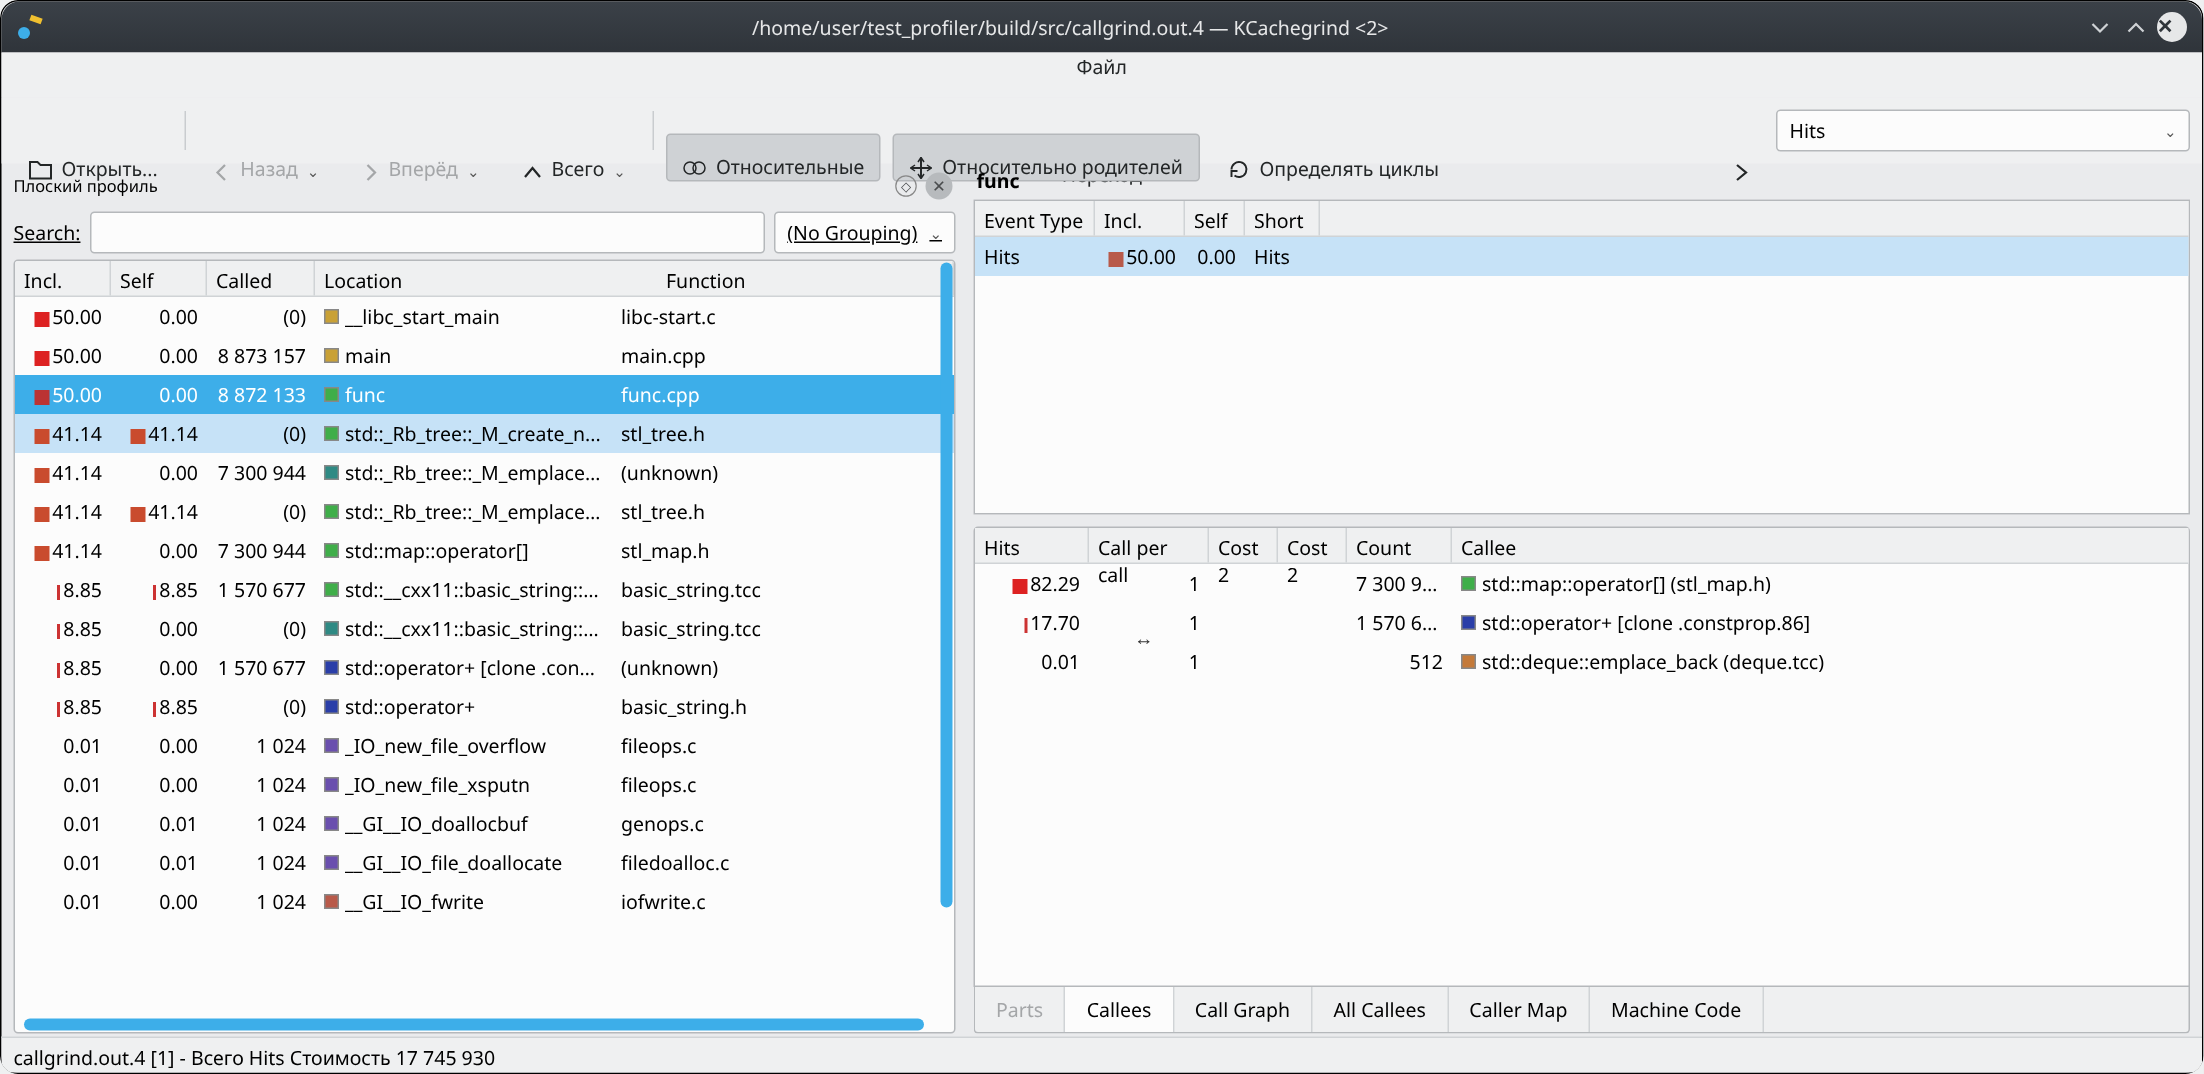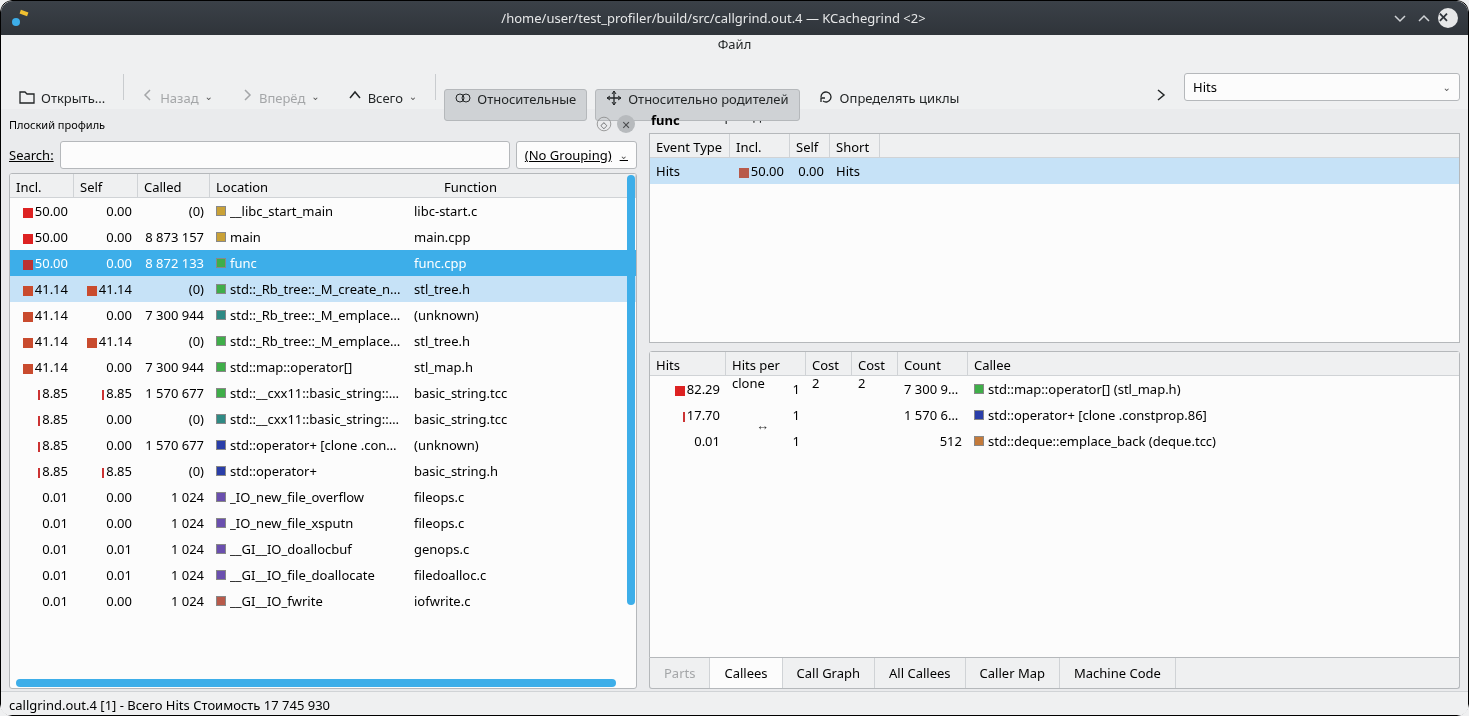--- a/index.html
+++ b/index.html
@@ -6,21 +6,21 @@
 body { background: #eff0f1; width: 1469px; height: 716px; overflow: hidden; border-radius: 12px; }
 .window { border: 1px solid #000; border-radius: 12px; width: 1469px; height: 716px; display: flex; flex-direction: column; background: #eaebed; }
 .titlebar { height: 34px; background: linear-gradient(#3b4148,#2f343a); color: #e6e7e8; display: flex; align-items: center; padding: 0 8px; border-top-left-radius: 12px; border-top-right-radius: 12px; }
 .titlebar .icon { width: 22px; height: 22px; margin-right: 8px; display:flex; align-items:center; justify-content:center;}
 .titlebar .title { flex: 1; text-align: center; font-size: 13px; }
 .titlebar .wbtn { width: 24px; height: 24px; display:flex; align-items:center; justify-content:center; color:#cfd2d5; }
 .titlebar .close { background:#e6e7e8; color:#2f343a; border-radius:50%; width:20px; height:20px; font-weight:bold;}
 .menubar { height: 30px; display: flex; align-items: center; padding: 0 10px; gap: 18px; background:#eff0f1;flex-direction:column;}
 .menubar span { color:#232627; }
 .toolbar { height: 44px; display: flex; align-items:center; padding: 0 8px; gap: 8px; background:#eff0f1;}
-.tbtn { display:flex; align-items:flex-start; height:32px; padding:0 10px; border-radius:3px; gap:6px; color:#232627;margin-top:36px;}
+.tbtn { display:flex; align-items:flex-end; height:32px; padding:0 10px; border-radius:3px; gap:6px; color:#232627;margin-top:36px;}
 .tbtn.disabled { color:#a4a6a8; }
 .tbtn.toggled { background:#cfd2d5; border:1px solid #b5b8bb;}
 .sep { width:1px; height:26px; background:#c9cccf; }
 .spacer { flex:1; }
 .combo { height:28px; border:1px solid #b5b8bb; border-radius:3px; background:#fcfcfc; display:flex; align-items:center; padding:0 8px; gap:8px;}
 .content { flex:1; display:flex; padding:2px 8px 2px 8px; gap:12px; overflow:hidden;}
 .left { width:628px; display:flex; flex-direction:column; }
 .dockhdr { height:26px; display:flex; align-items:center; padding: 0 2px 0 0;}
 .dockhdr .txt { flex:1; font-size:11px;}
 .circle { width:18px; height:18px; border-radius:50%; background:#b7babd; color:#4a4c4e; display:flex; align-items:center; justify-content:center; font-size:11px; margin-left:4px;}
@@ -314,21 +314,21 @@
               <div class="cell" style="flex:1"></div>
             </div>
           </div>
       </div>
 
       <div style="height:8px"></div>
 
       <div class="subpanel" style="flex:1; border-radius:3px 3px 0 0;">
         <div class="thead">
           <div class="th" style="width:76px">Hits</div>
-          <div class="th" style="width:80px">Hits per clone</div>
+          <div class="th" style="width:80px">Call per call</div>
           <div class="th" style="width:46px">Cost 2</div>
           <div class="th" style="width:46px">Cost 2</div>
           <div class="th" style="width:70px">Count</div>
           <div class="th" style="flex:1;border-right:none">Callee</div>
         </div>
         <div id="callees-rows">
             <div class="row">
               <div class="cell" style="width:76px;text-align:right"><span class="bar" style="background:#d22"></span>82.29</div>
               <div class="cell" style="width:80px;text-align:right">1</div>
               <div class="cell" style="width:46px"></div>

